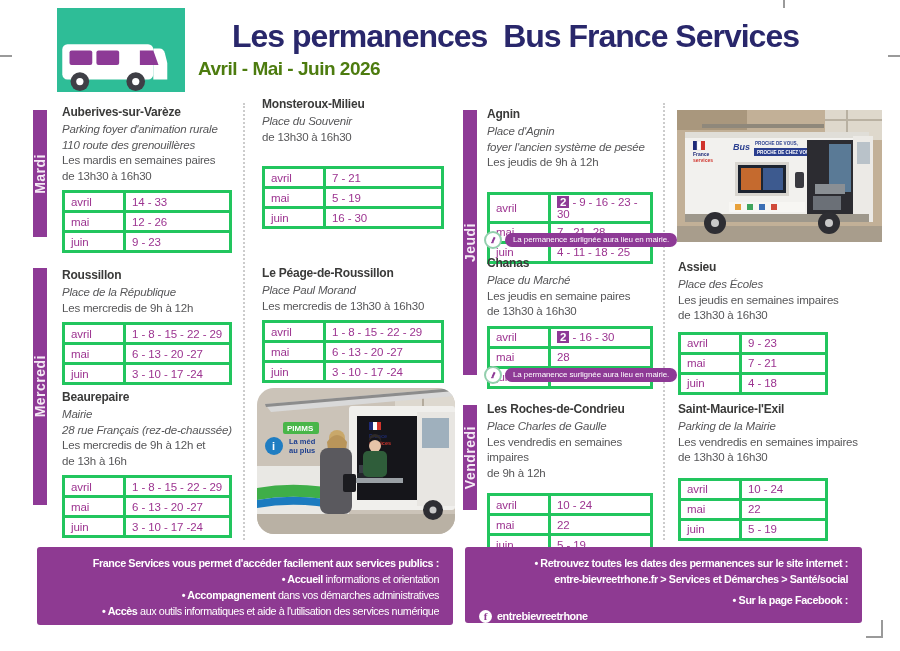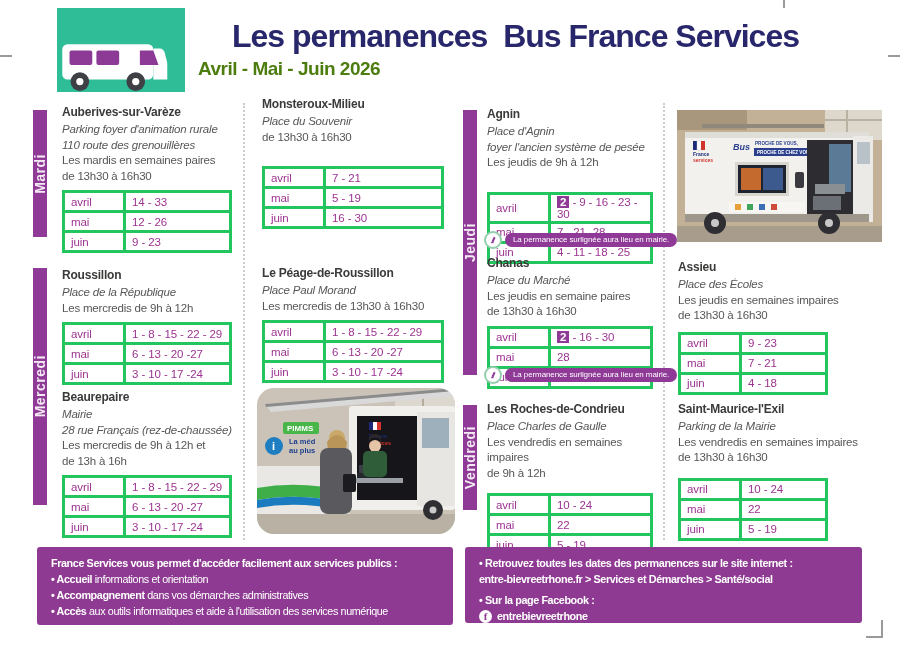--- a/index.html
+++ b/index.html
@@ -46,21 +46,21 @@
             display:flex;align-items:center;justify-content:center;flex:none;}
   .note-pill{background:#8e3a96;color:#fff;border-radius:9px;font-size:8px;
              padding:2px 8px 3px 8px;letter-spacing:-0.1px;white-space:nowrap;}
 
   
   .photo{position:absolute;overflow:hidden;}
   .photo svg{display:block;}
 
   
   .fbox{position:absolute;background:#8e3a92;border-radius:3px;color:#ffffff;
-        box-sizing:border-box;padding:8px 14px;}
+        box-sizing:border-box;padding:8px 14px;text-align:right;}
   .fbox .ln{font-size:10.8px;line-height:16px;letter-spacing:-0.4px;white-space:nowrap;}
   .fbox .b{font-weight:bold;}
   .fb-row{display:flex;align-items:center;gap:5px;}
   .fb-ico{display:inline-flex;width:13px;height:13px;border-radius:50%;background:#ffffff;
           color:#8e3a92;font-weight:bold;font-size:11px;line-height:13px;
           align-items:center;justify-content:center;font-family:"Liberation Serif",serif;flex:none;}
   .gap5{height:5px;}
 </style>
 </head>
 <body>

